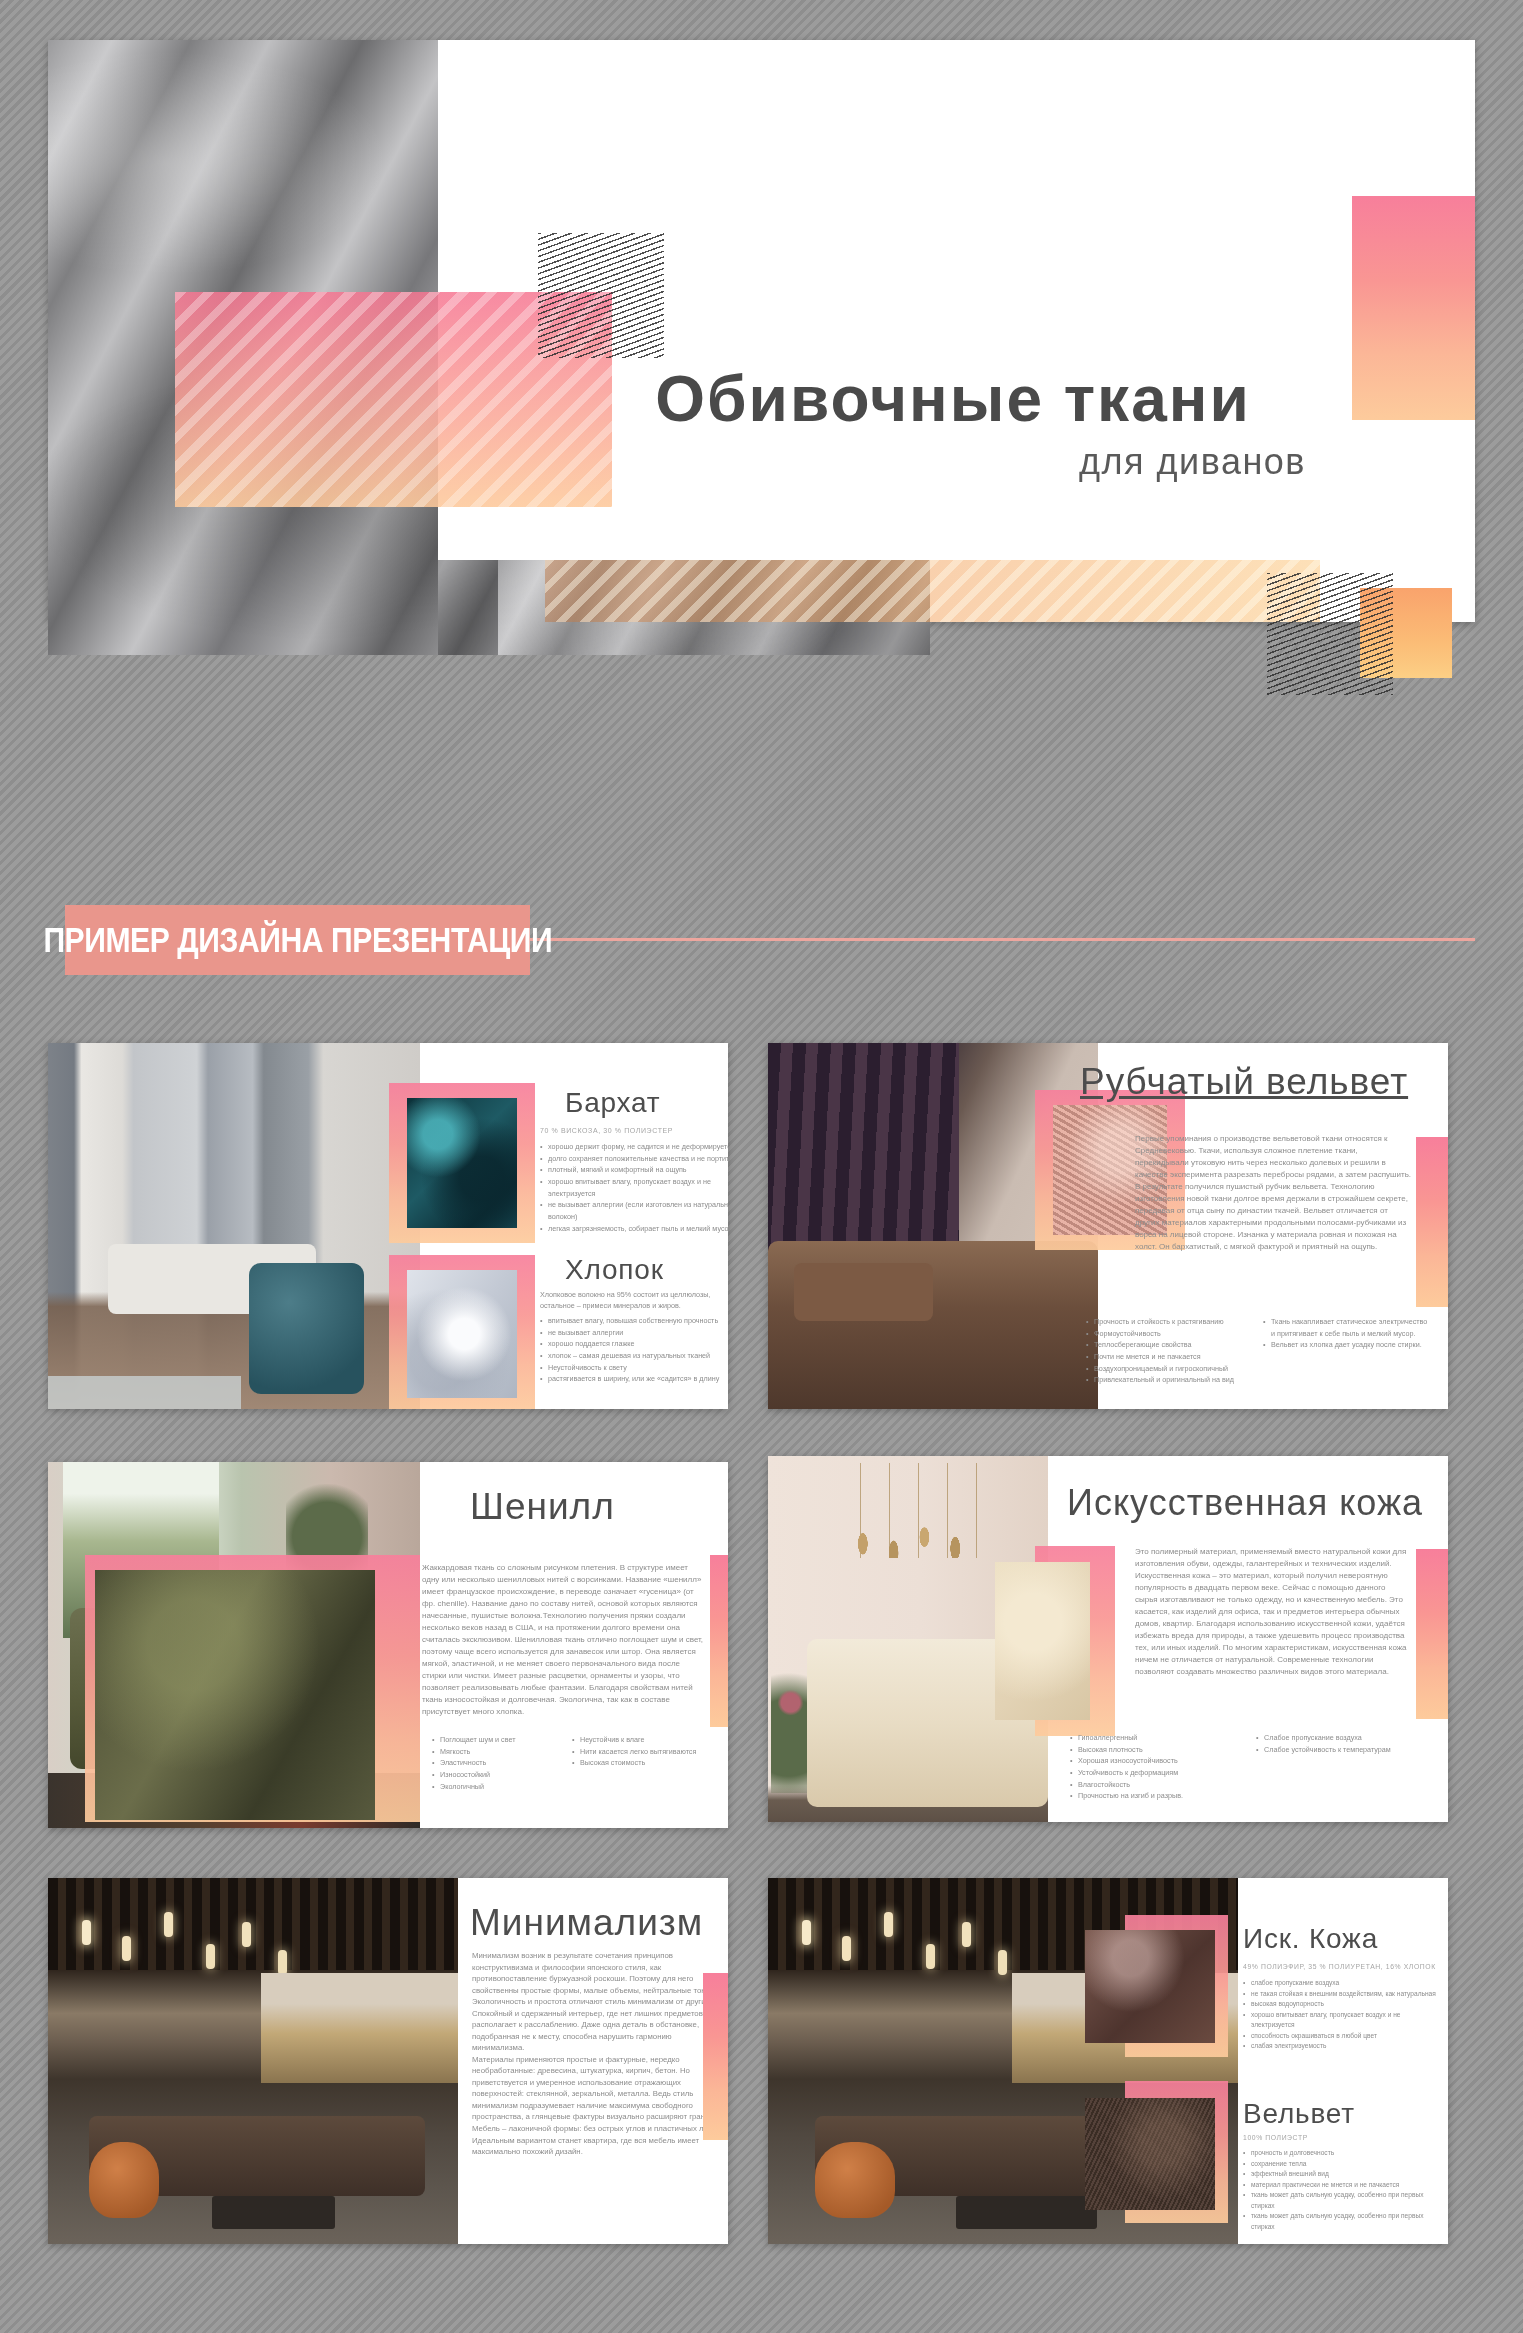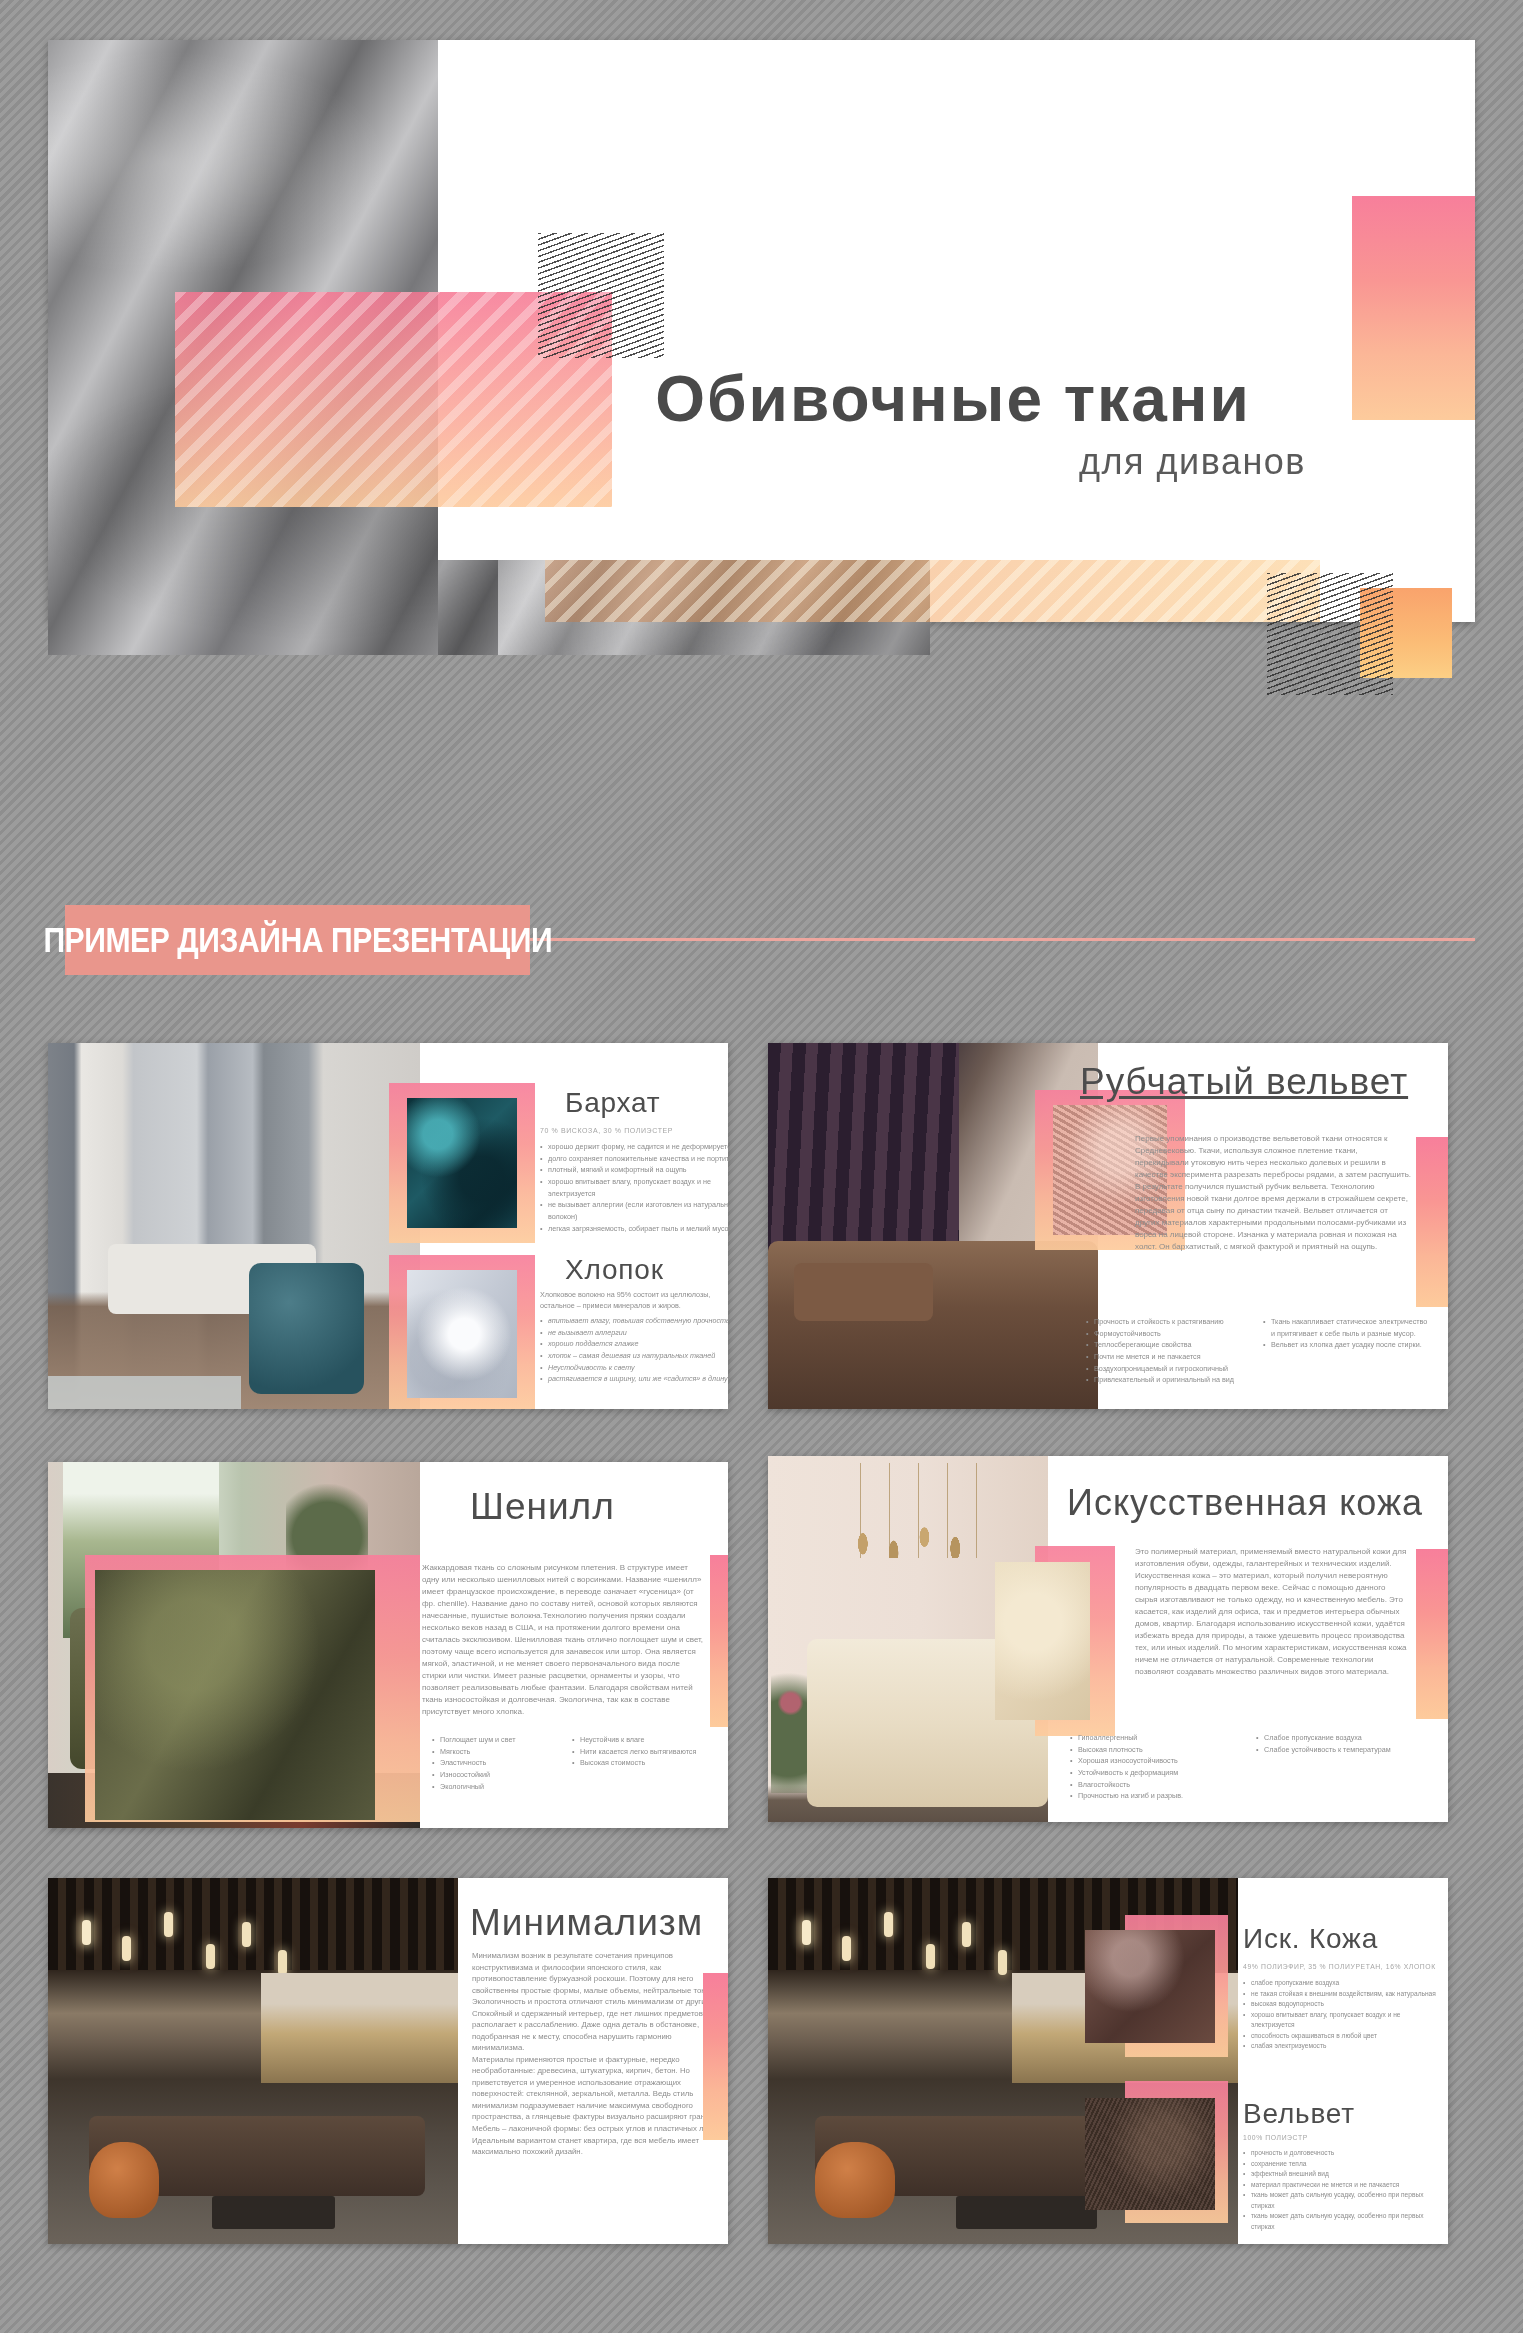--- a/index.html
+++ b/index.html
@@ -163,21 +163,21 @@
     <li>долго сохраняет положительные качества и не портится</li>
     <li>плотный, мягкий и комфортный на ощупь</li>
     <li>хорошо впитывает влагу, пропускает воздух и не электризуется</li>
     <li>не вызывает аллергии (если изготовлен из натуральных волокон)</li>
     <li>легкая загрязняемость, собирает пыль и мелкий мусор</li>
   </ul>
   <div class="abs grad frame" style="left:341px;top:212px;width:146px;height:158px;"></div>
   <div class="swatch sw-cotton" style="left:359px;top:227px;width:110px;height:128px;"></div>
   <div class="abs section-title" style="left:517px;top:213px;">Хлопок</div>
   <div class="abs body-text" style="left:492px;top:247px;width:205px;font-size:7.2px;">Хлопковое волокно на 95% состоит из целлюлозы, остальное – примеси минералов и жиров.</div>
-  <ul class="blist abs" style="left:492px;top:272px;width:205px;font-style:italic;">
+  <ul class="blist abs" style="left:492px;top:272px;width:205px;">
     <li>впитывает влагу, повышая собственную прочность</li>
     <li>не вызывает аллергии</li>
     <li>хорошо поддается глажке</li>
     <li>хлопок – самая дешевая из натуральных тканей</li>
     <li>Неустойчивость к свету</li>
     <li>растягивается в ширину, или же «садится» в длину</li>
   </ul>
 </div>
 
 <div class="card" style="left:768px;top:1043px;width:680px;height:366px;">
@@ -193,21 +193,21 @@
   <div class="abs grad" style="left:648px;top:94px;width:32px;height:170px;"></div>
   <ul class="blist abs" style="left:318px;top:273px;width:170px;">
     <li>Прочность и стойкость к растягиванию</li>
     <li>Формоустойчивость</li>
     <li>Теплосберегающие свойства</li>
     <li>Почти не мнется и не пачкается</li>
     <li>Воздухопроницаемый и гигроскопичный</li>
     <li>Привлекательный и оригинальный на вид</li>
   </ul>
   <ul class="blist abs" style="left:495px;top:273px;width:165px;">
-    <li>Ткань накапливает статическое электричество и притягивает к себе пыль и разные мусор.</li>
+    <li>Ткань накапливает статическое электричество и притягивает к себе пыль и мелкий мусор.</li>
     <li>Вельвет из хлопка дает усадку после стирки.</li>
   </ul>
 </div>
 
 <div class="card" style="left:48px;top:1462px;width:680px;height:366px;">
   <div class="photo photo-room-olive" style="left:0;top:0;width:372px;height:366px;">
     <div class="window-trees"></div>
     <div class="plant-red"></div>
     <div class="sofa-olive"></div>
     <div class="rug-dark"></div>

